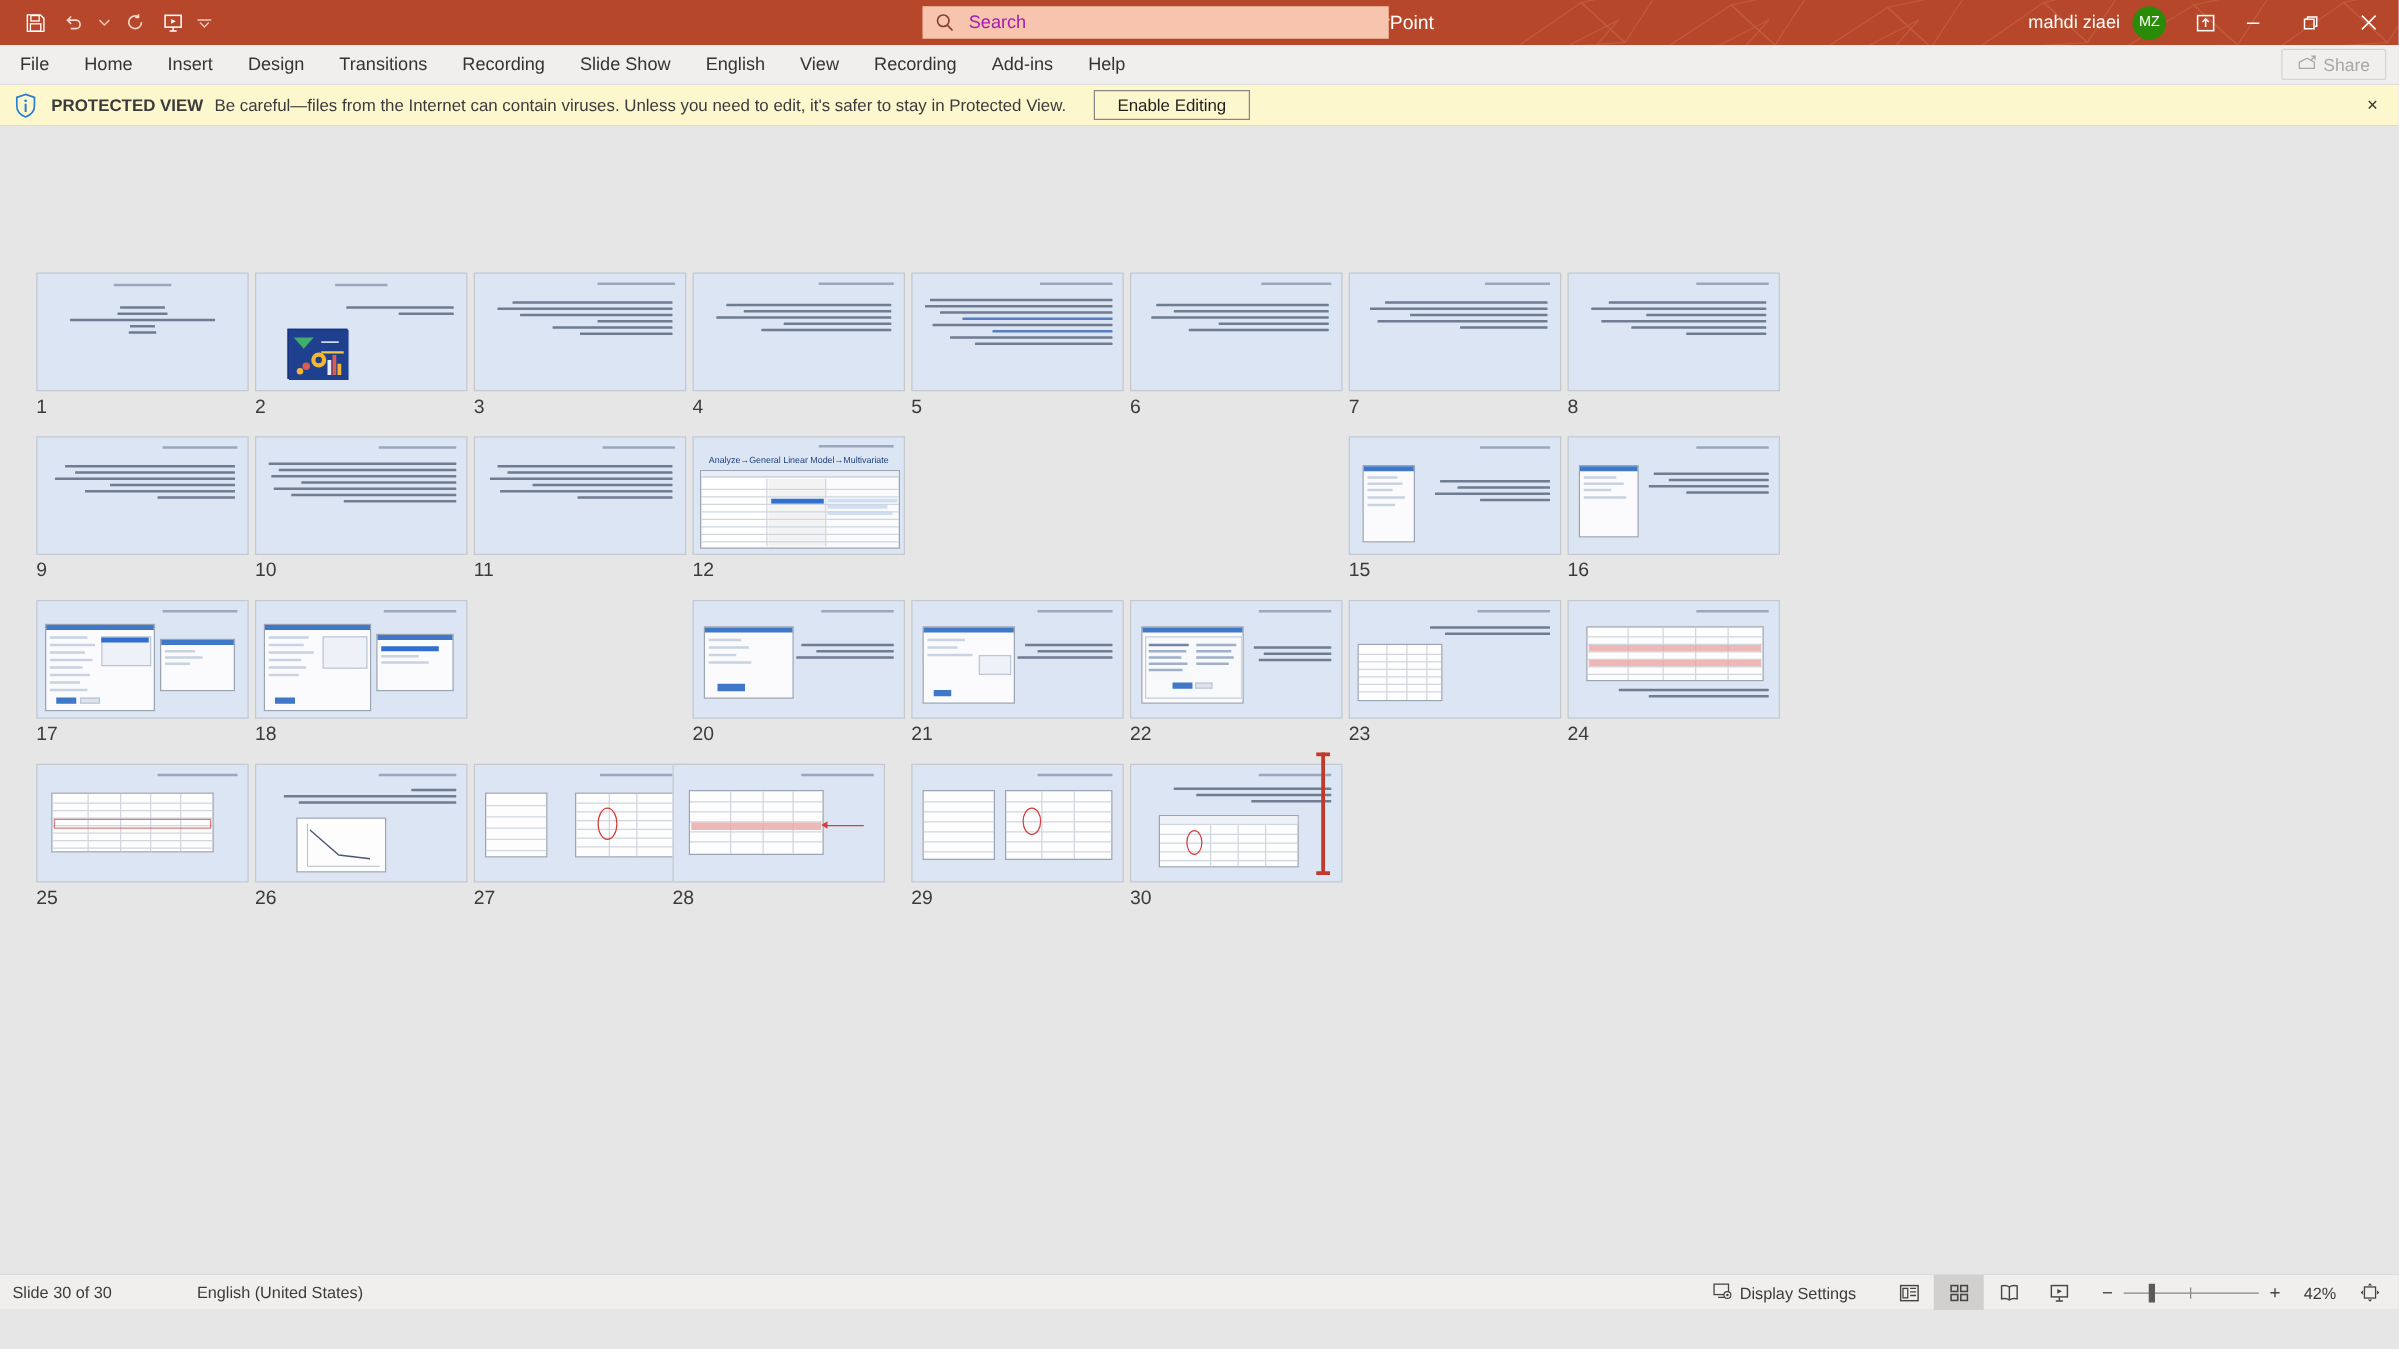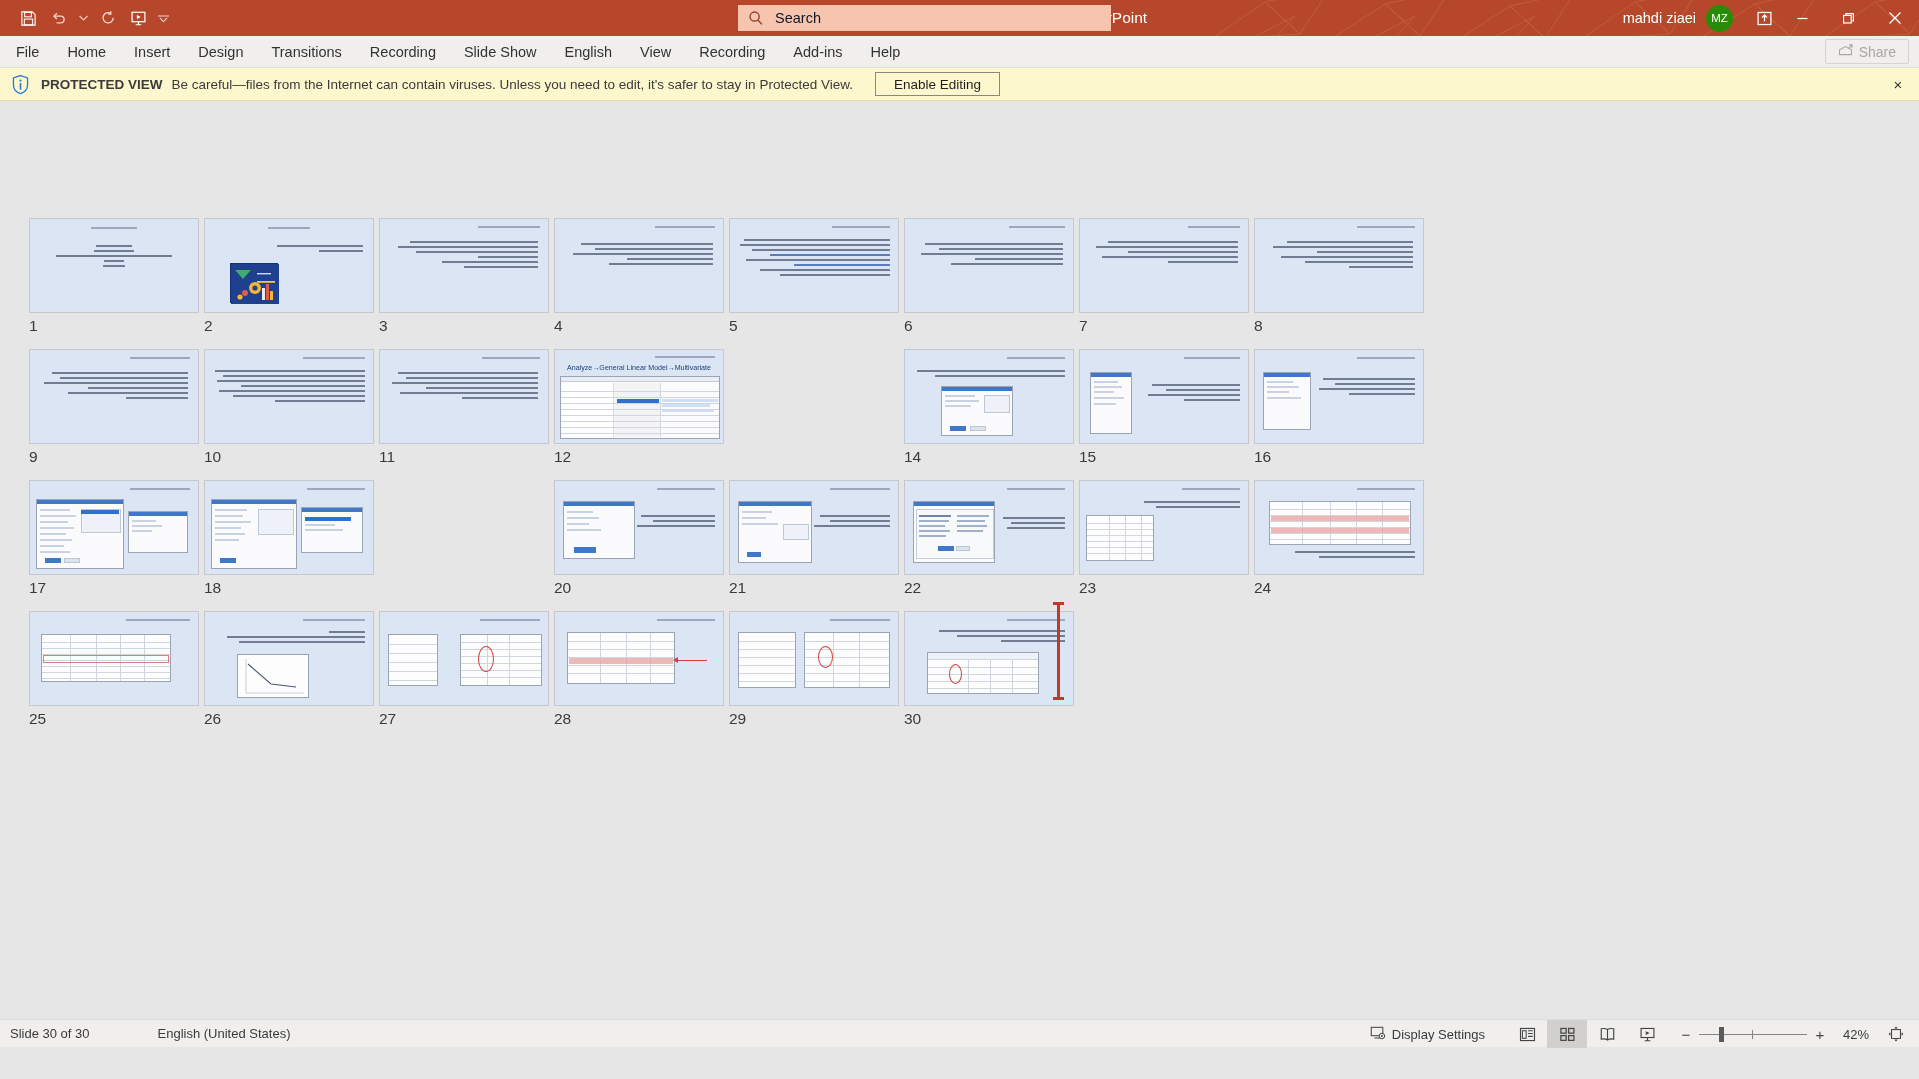--- a/index.html
+++ b/index.html
@@ -55,21 +55,21 @@
     left: 738px; top: 5px;
     width: 373px; height: 26px;
     background: #f7c4ae;
     display: flex; align-items: center;
     padding-left: 10px;
     gap: 11px;
     z-index: 3;
     cursor: text;
   }
   #searchbox .sicon { color: #843d28; display:flex; }
-  #searchbox .stext { color: #0f172a; font-size: 14.5px; }
+  #searchbox .stext { color: #a21caf; font-size: 14.5px; }
 
   #tb-right {
     position: absolute; right: 0; top: 0;
     height: 36px;
     display: flex; align-items: center;
     z-index: 3;
   }
   #username { color: #fff; font-size: 14.5px; margin-right: 10px; white-space: nowrap; }
   #avatar {
     width: 27px; height: 27px; border-radius: 50%;
@@ -611,41 +611,20 @@
         <div class="gridrow" style="top:38px;"></div>
           <div class="gridrow" style="top:44px;"></div>
         <div class="gridrow" style="top:50px;"></div>
           <div class="gridrow" style="top:56px;"></div>
       </div>
     </div>
     <div class="thumb-num">12</div>
   </div>
 
 
-  <div class="thumb-wrap" style="left:904px; top:248px;">
-    <div class="thumb">
-      <div class="lines" style="right:8px;top:7px;">
-          <div class="bar" style="width:58px;"></div>
-        </div>
-      <div class="lines" style="right:8px;top:20px;">
-        <div class="bar dark" style="width:148px;"></div>
-        <div class="bar dark" style="width:130px;"></div>
-      </div>
-      <div class="box win" style="left:36px;top:36px;width:72px;height:50px;">
-        <div style="position:absolute;left:0;right:0;top:0;height:4px;background:#3f78c8;"></div>
-        <div style="position:absolute;left:3px;top:8px;width:30px;height:2px;background:#c8d2e0;"></div>
-        <div style="position:absolute;left:3px;top:13px;width:34px;height:2px;background:#c8d2e0;"></div>
-        <div style="position:absolute;left:3px;top:18px;width:26px;height:2px;background:#c8d2e0;"></div>
-        <div style="position:absolute;left:42px;top:8px;width:26px;height:18px;background:#eef2f8;border:1px solid #bcc6d4;"></div>
-        <div style="position:absolute;left:8px;bottom:4px;width:16px;height:5px;background:#3f78c8;"></div>
-        <div style="position:absolute;left:28px;bottom:4px;width:16px;height:5px;background:#dde3ec;border:1px solid #bcc6d4;"></div>
-      </div>
-    </div>
-    <div class="thumb-num">14</div>
-  </div>
 
   <div class="thumb-wrap" style="left:1079px; top:248px;">
     <div class="thumb">
       <div class="lines" style="right:8px;top:7px;">
           <div class="bar" style="width:56px;"></div>
         </div>
       <div class="box win" style="left:10px;top:22px;width:42px;height:62px;">
         <div style="position:absolute;left:0;right:0;top:0;height:4px;background:#3f78c8;"></div>
         <div style="position:absolute;left:3px;top:8px;width:24px;height:2px;background:#c8d2e0;"></div>
         <div style="position:absolute;left:3px;top:13px;width:28px;height:2px;background:#c8d2e0;"></div>
@@ -929,21 +908,21 @@
         <div class="gridrow" style="top:35px;"></div>
           <div class="gridrow" style="top:42px;"></div>
         <div style="position:absolute;left:26px;top:0;bottom:0;width:1px;background:#cfd6e0;"></div>
         <div style="position:absolute;left:48px;top:0;bottom:0;width:1px;background:#cfd6e0;"></div>
       </div>
       <div class="ellipse" style="left:98px;top:34px;width:16px;height:26px;"></div>
     </div>
     <div class="thumb-num">27</div>
   </div>
 
-  <div class="thumb-wrap" style="left:554px; top:510px;">
+  <div class="thumb-wrap" style="left:538px; top:510px;">
     <div class="thumb">
       <div class="lines" style="right:8px;top:7px;">
           <div class="bar" style="width:58px;"></div>
         </div>
       <div class="box tbl" style="left:12px;top:20px;width:108px;height:52px;">
         <div class="gridrow" style="top:8px;"></div>
           <div class="gridrow" style="top:16px;"></div>
         <div class="gridrow" style="top:24px;"></div>
           <div class="gridrow" style="top:32px;"></div>
         <div class="gridrow" style="top:40px;"></div>

